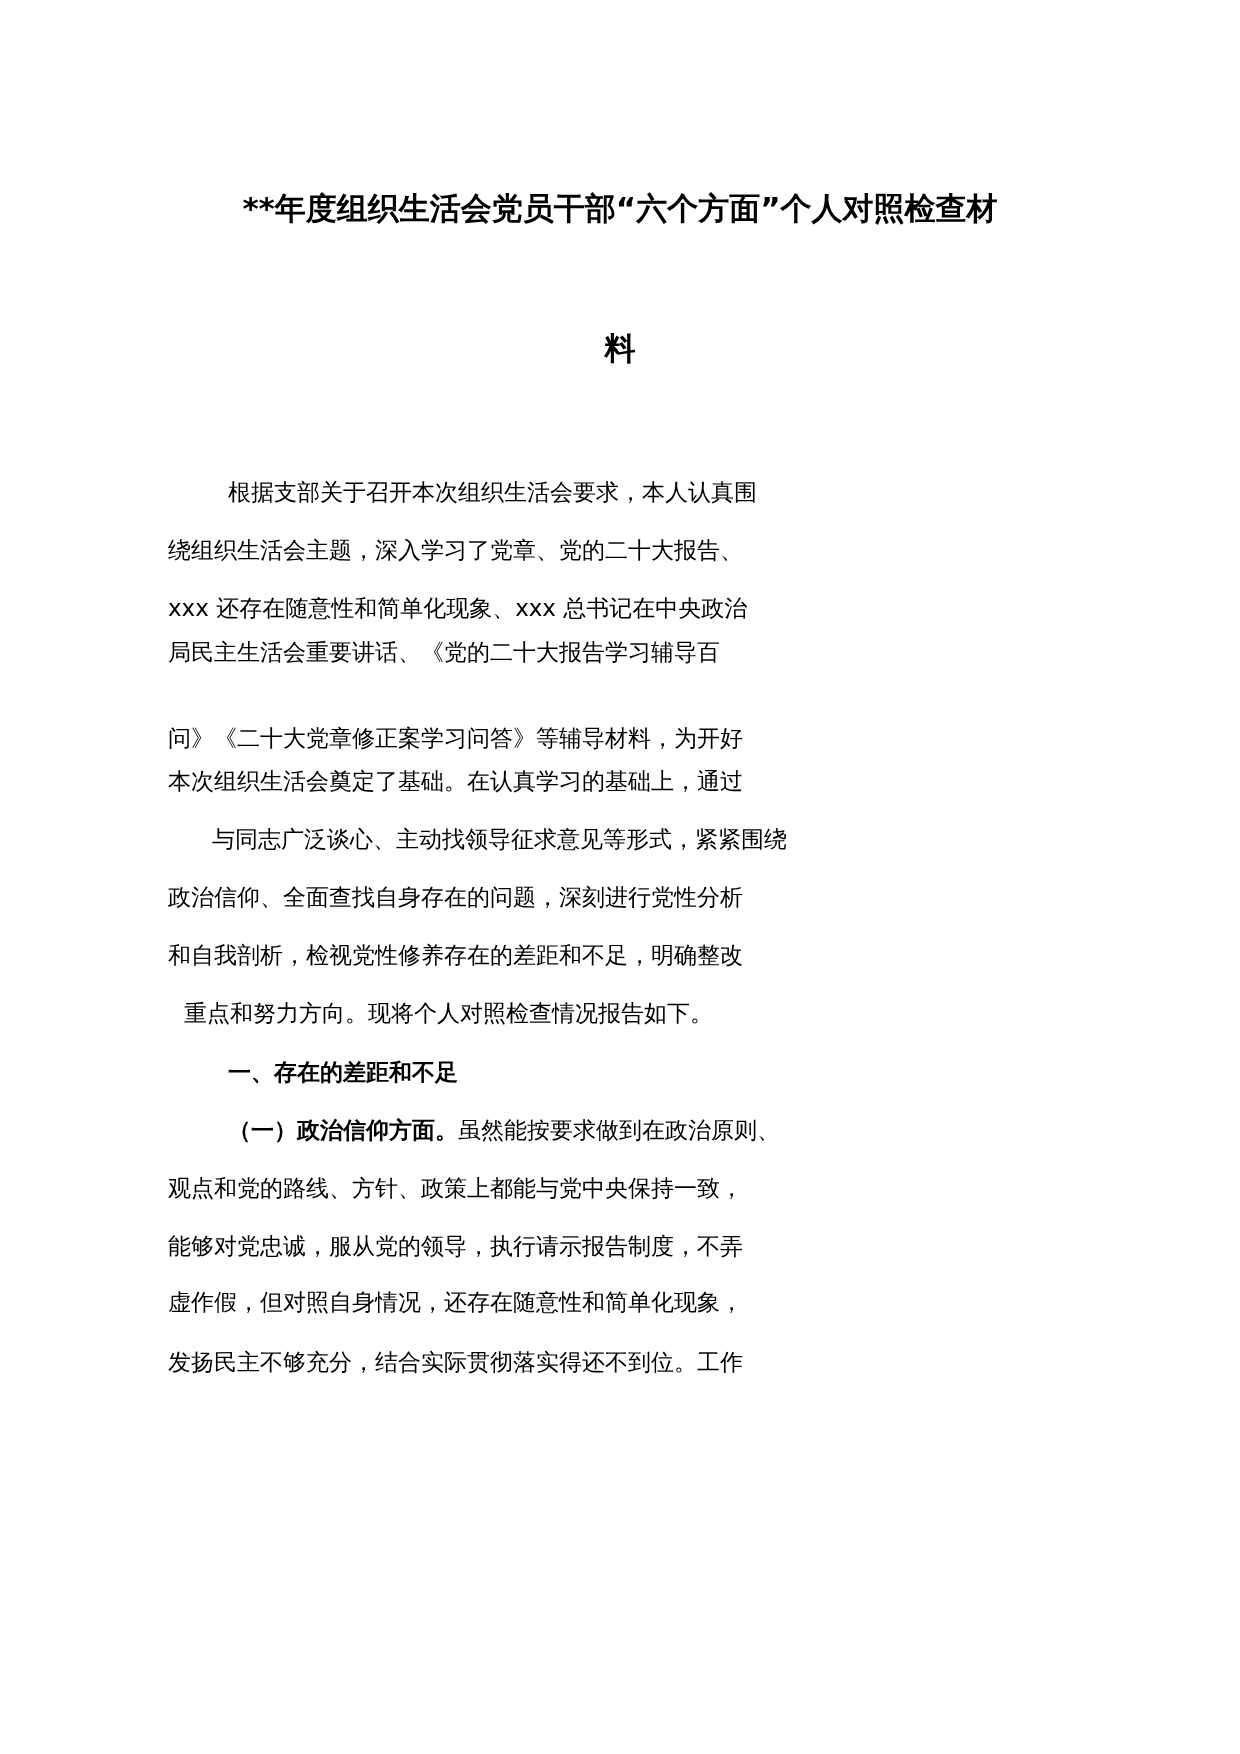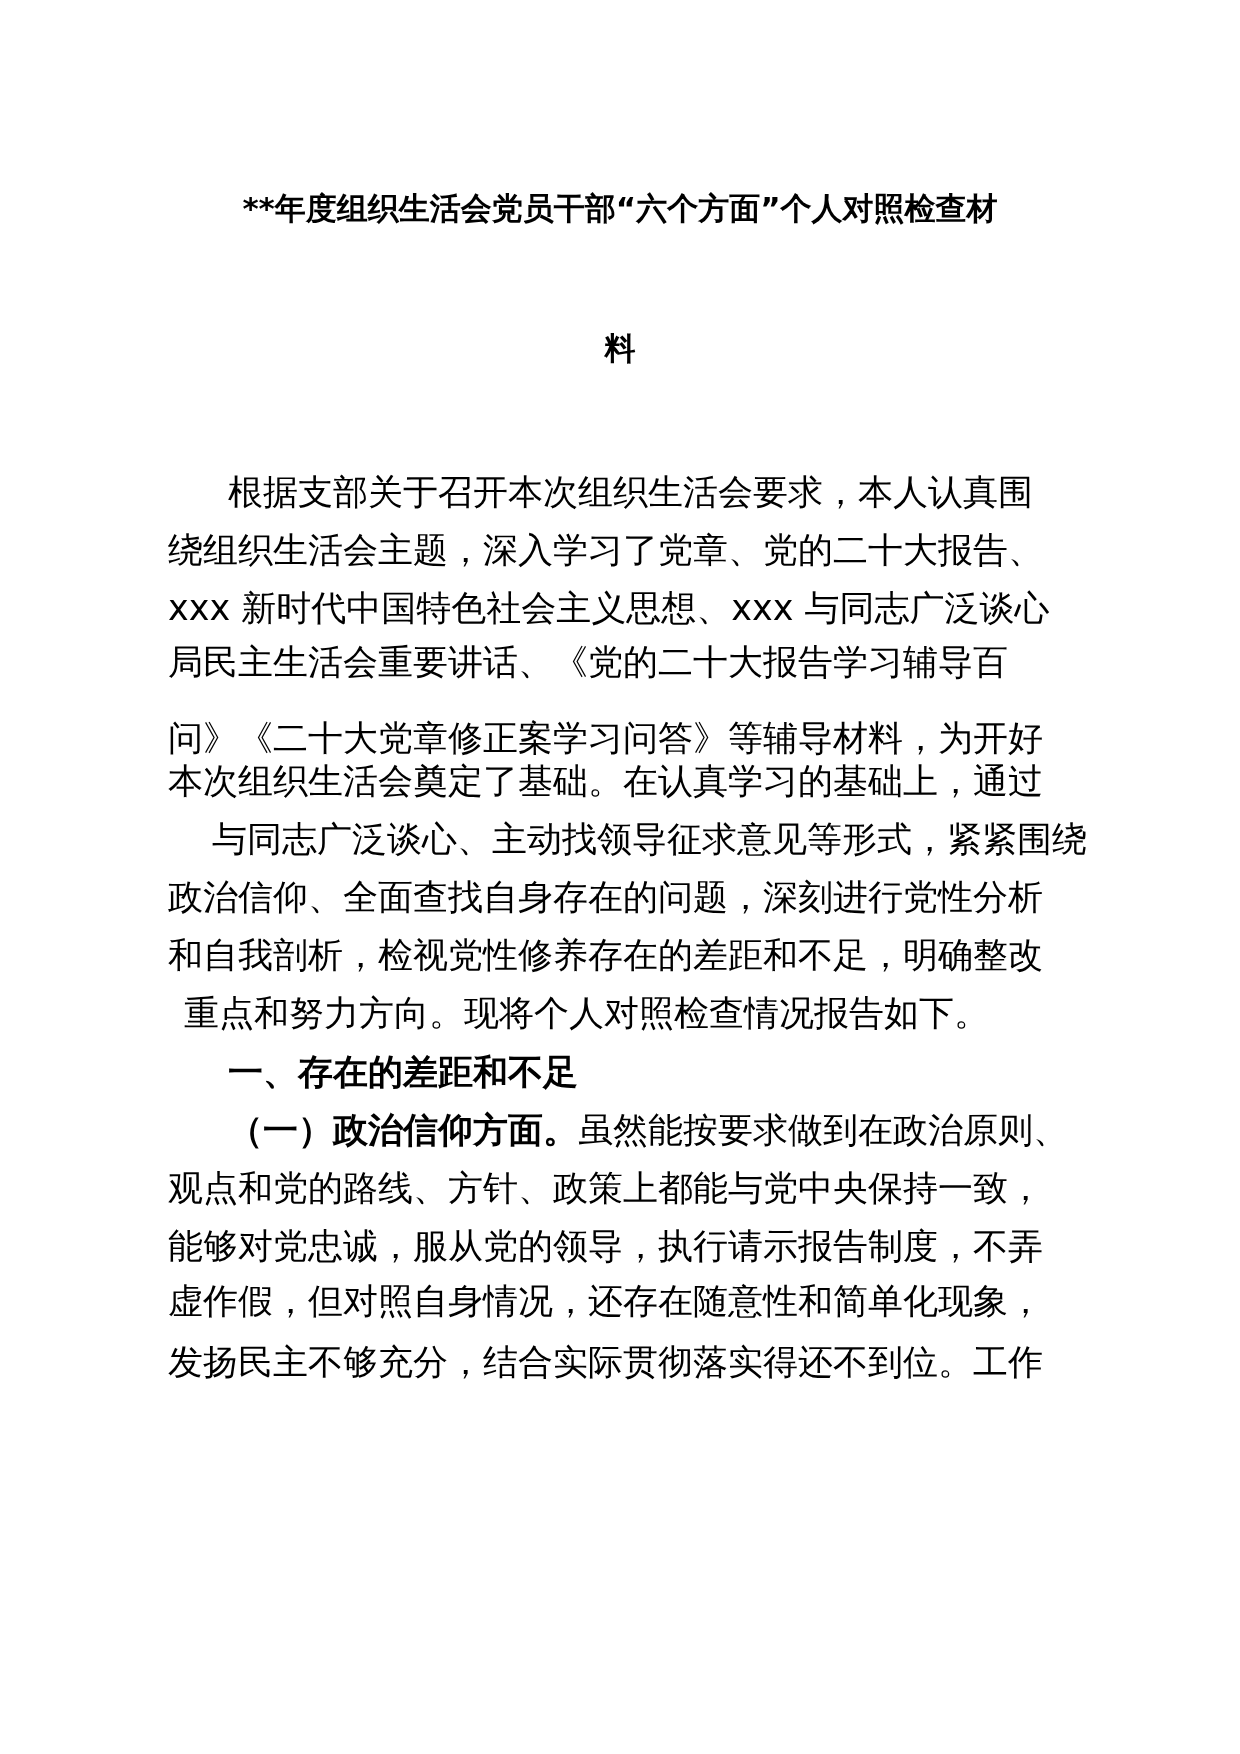--- a/index.html
+++ b/index.html
@@ -1,35 +1,35 @@
 <!DOCTYPE html>
 <html><head>
 <meta charset="utf-8">
 <style>
   html, body { margin: 0; padding: 0; background: #ffffff; }
   body { width: 1240px; height: 1754px; position: relative; overflow: hidden;
          font-family: "DejaVu Sans", "Liberation Sans", sans-serif; color: #000; }
   .title-line { position: absolute; left: 0; width: 1240px; text-align: center;
                 font-weight: bold; font-size: 31px; letter-spacing: 0px; line-height: 40px; }
-  .line { position: absolute; left: 168px; font-size: 35px; line-height: 40px; white-space: nowrap; }
+  .line { position: absolute; left: 168px; font-size: 23px; line-height: 40px; white-space: nowrap; }
   .indent { left: 228px; }
   .bold { font-weight: bold; }
 </style>
 </head>
 <body>
 
 <div>
   <div class="title-line" style="top:188px;">**年度组织生活会党员干部“六个方面”个人对照检查材</div>
   <div class="title-line" style="top:328px;">料</div>
 
   <div>
     <div class="line indent" style="top:472px;">根据支部关于召开本次组织生活会要求，本人认真围</div>
     <div class="line" style="top:530px;">绕组织生活会主题，深入学习了党章、党的二十大报告、</div>
-    <div class="line" style="top:588px;">xxx 新时代中国特色社会主义思想、xxx 与同志广泛谈心</div>
-    <div class="line" style="top:645px;font-family:Liberation Mono, monospace;">局民主生活会重要讲话、《党的二十大报告学习辅导百</div>
+    <div class="line" style="top:588px;">xxx 还存在随意性和简单化现象、xxx 总书记在中央政治</div>
+    <div class="line" style="top:632px;">局民主生活会重要讲话、《党的二十大报告学习辅导百</div>
     <div class="line" style="top:703px;margin-top:15px;">问》《二十大党章修正案学习问答》等辅导材料，为开好</div>
     <div class="line" style="top:761px;">本次组织生活会奠定了基础。在认真学习的基础上，通过</div>
     <div class="line" style="top:819px;margin-left:44px;">与同志广泛谈心、主动找领导征求意见等形式，紧紧围绕</div>
     <div class="line" style="top:877px;">政治信仰、全面查找自身存在的问题，深刻进行党性分析</div>
     <div class="line" style="top:935px;">和自我剖析，检视党性修养存在的差距和不足，明确整改</div>
     <div class="line" style="top:993px;margin-left:16px;">重点和努力方向。现将个人对照检查情况报告如下。</div>
   </div>
 
   <div class="line indent bold" style="top:1052px;">一、存在的差距和不足</div>
 

